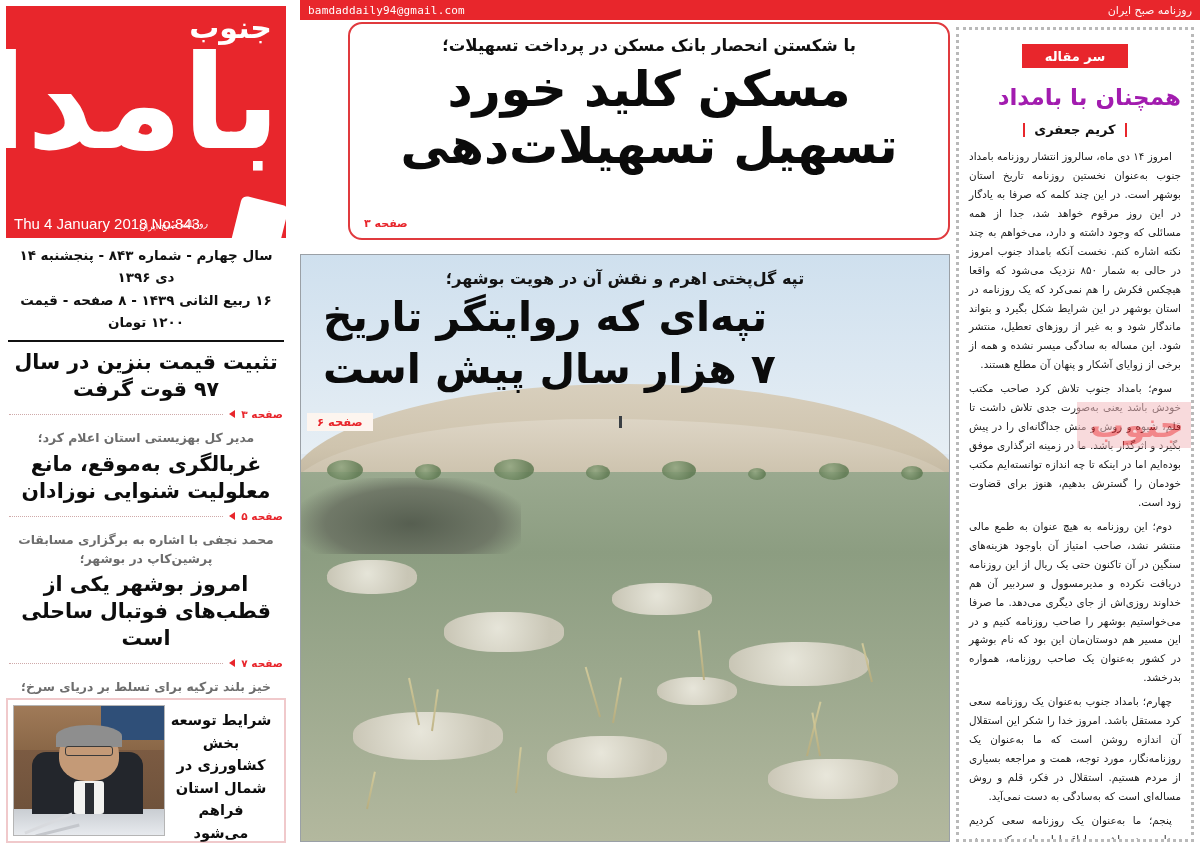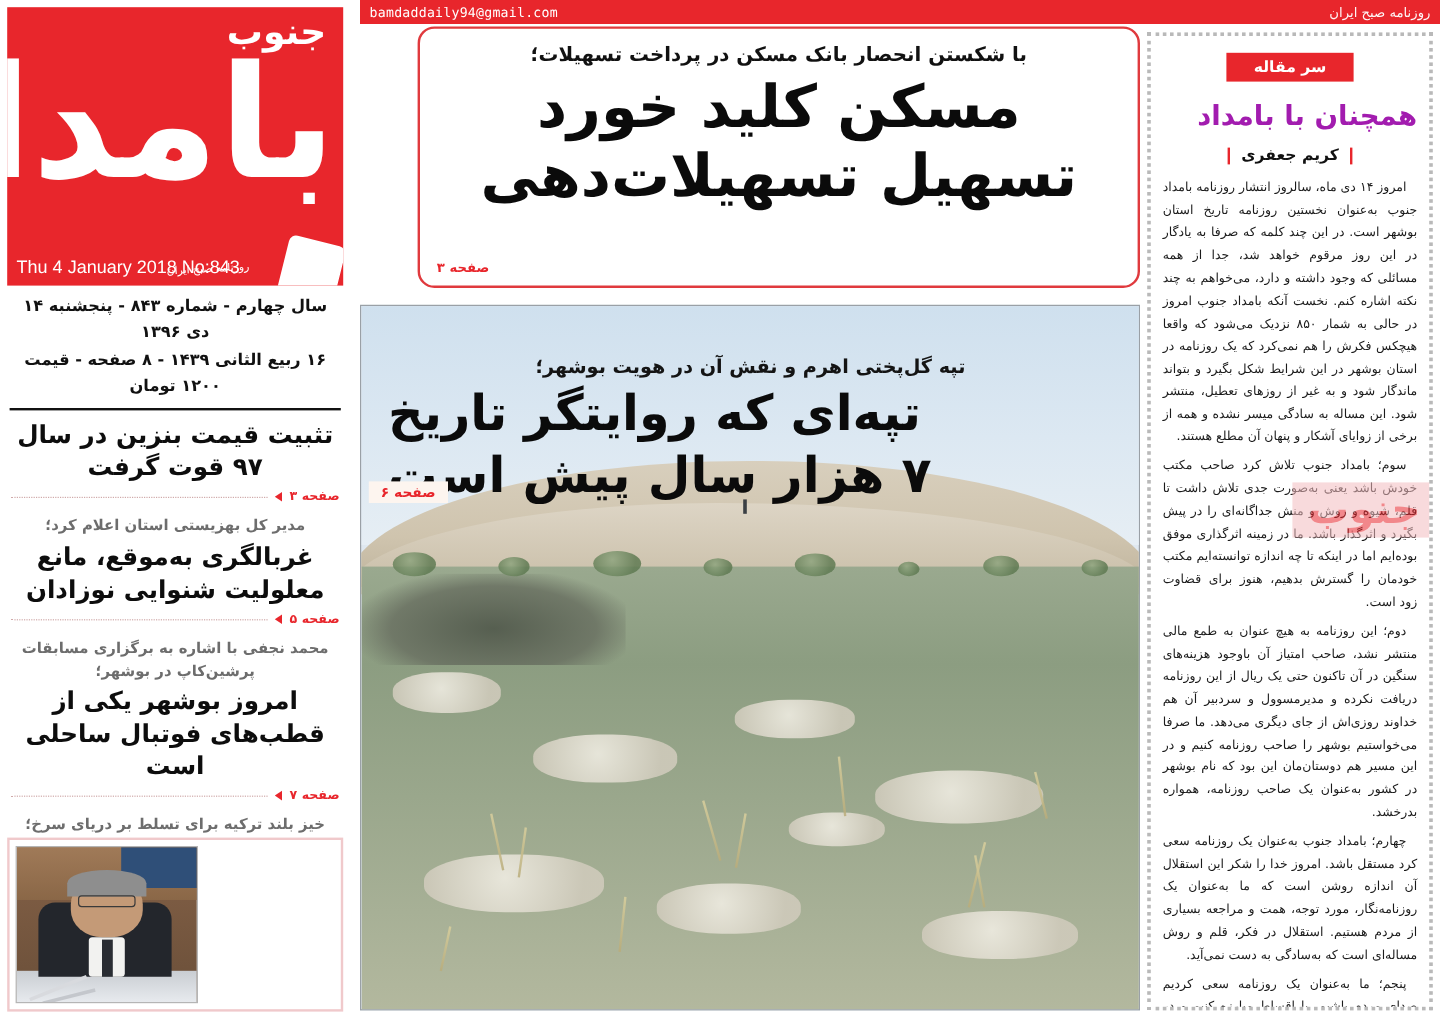--- a/index.html
+++ b/index.html
@@ -287,32 +287,31 @@
   .photo-caption {
     position: absolute;
     left: 0; top: 0; width: 100%;
     padding: 14px 22px 0 22px;
     z-index: 4;
   }
   .cap-kicker {
     direction: rtl; text-align: center;
     color: #141414; font-size: 16px; font-weight: 700;
     letter-spacing: -.4px;
-    margin-top: 27px;
   }
   .cap-title {
     direction: rtl; text-align: left;
     color: #0b0b0b;
     font-size: 41px; font-weight: 700;
     line-height: 1.26; letter-spacing: -1.8px;
     margin-top: 4px;
   }
   .cap-page {
     position: absolute;
-    left: 6px; top: 146px;
+    left: 6px; top: 158px;
     background: #fdf5ef;
     color: #e8262c; font-size: 11.5px; font-weight: 700;
     padding: 2px 10px;
     direction: rtl;
     z-index: 5;
   }
   
   .hill-far {
     position: absolute; left: -2%; top: 22%; width: 104%; height: 18%;
     background: linear-gradient(180deg,#d8cfbd 0%,#cfc4ae 60%,#bfb49d 100%);
@@ -492,20 +491,24 @@
         <div class="tp-table"></div>
         <div class="tp-body"></div>
         <div class="tp-shirt"></div>
         <div class="tp-tie"></div>
         <div class="tp-head"></div>
         <div class="tp-hair"></div>
         <div class="tp-glass"></div>
         <div class="tp-mic"></div>
         <div class="tp-mic2"></div>
       </div>
+      <div class="teaser-text">
+        <div class="teaser-title">شرایط توسعه بخش کشاورزی در شمال استان فراهم می‌شود</div>
+
+      </div>
     </div>
 
   </div>
 
   <div class="centercol">
 
     <div class="lead-box">
       <div class="lead-kicker">با شکستن انحصار بانک مسکن در پرداخت تسهیلات؛</div>
       <div class="lead-title">
         <div>مسکن کلید خورد</div>

